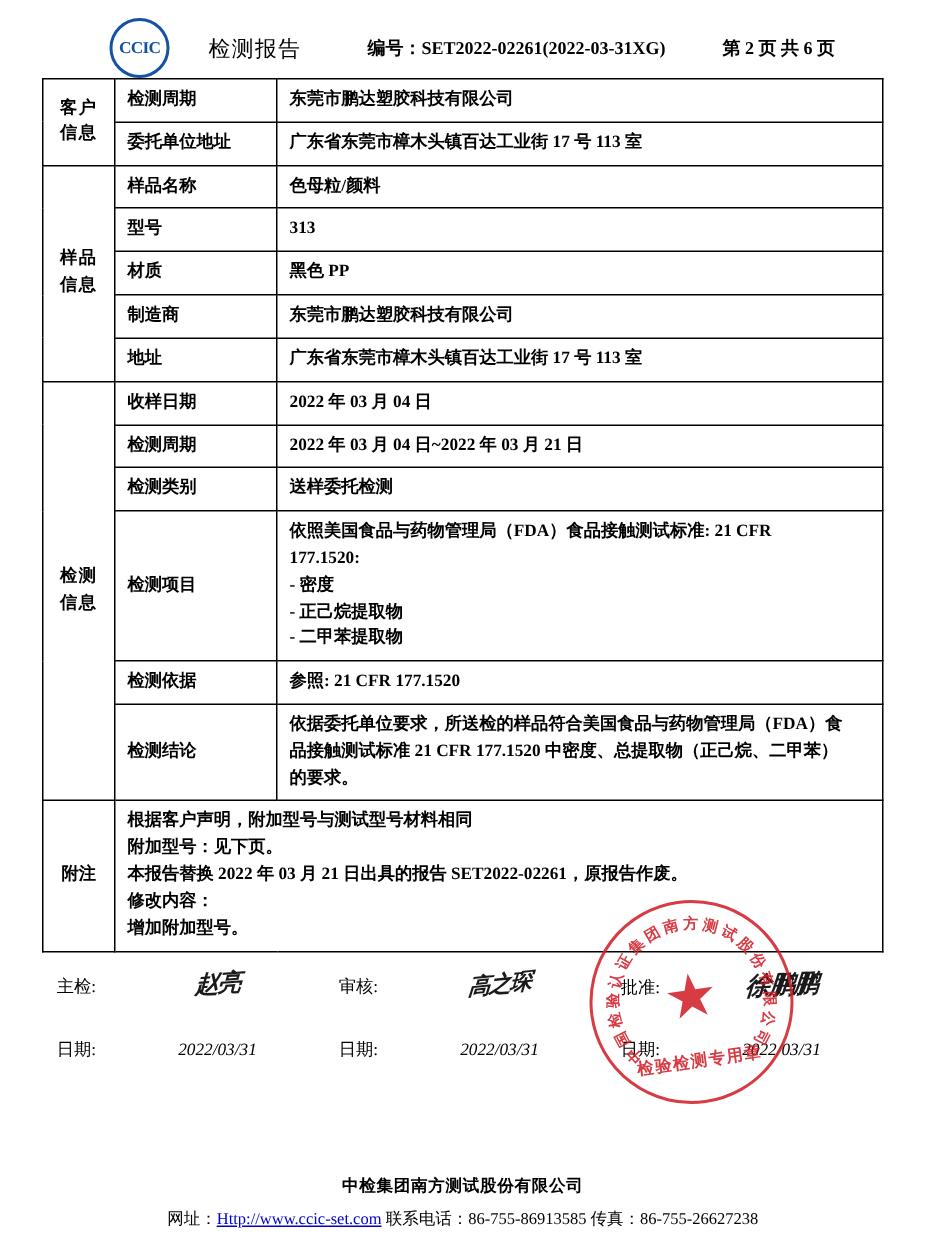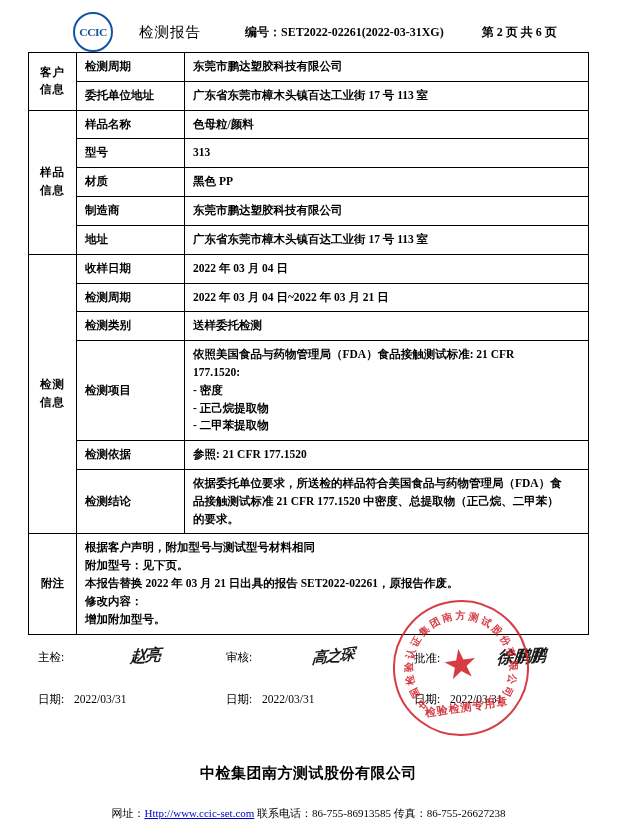--- a/index.html
+++ b/index.html
@@ -133,21 +133,23 @@
     align-items: baseline;
     position: relative;
   }
   .sig-lab {
     width: 46px;
     text-align: center;
     font-size: 11.5px;
   }
   .sig-val {
     width: 142px;
+    text-align: center;
     font-size: 11.5px;
+    font-style: italic;
   }
   .sig-hand {
     width: 142px;
     text-align: center;
     font-family: "Liberation Serif", serif;
     font-size: 16px;
     font-style: italic;
     font-weight: bold;
     color: #1a1a1a;
     transform: rotate(-4deg) skewX(-6deg);
@@ -210,22 +212,22 @@
     margin: 0 auto;
     text-align: center;
     font-size: 11px;
     line-height: 1.65;
     position: absolute;
     left: 28px;
     bottom: 18px;
   }
   .footer .company {
     font-weight: bold;
-    font-size: 15px;
-    margin-bottom: 18px;
+    font-size: 11px;
+    margin-bottom: 4px;
     letter-spacing: 0.5px;
   }
   .footer a {
     color: #0000cc;
     text-decoration: underline;
   }
   .footer .line { white-space: nowrap; }
 </style>
 </head>
 <body>

